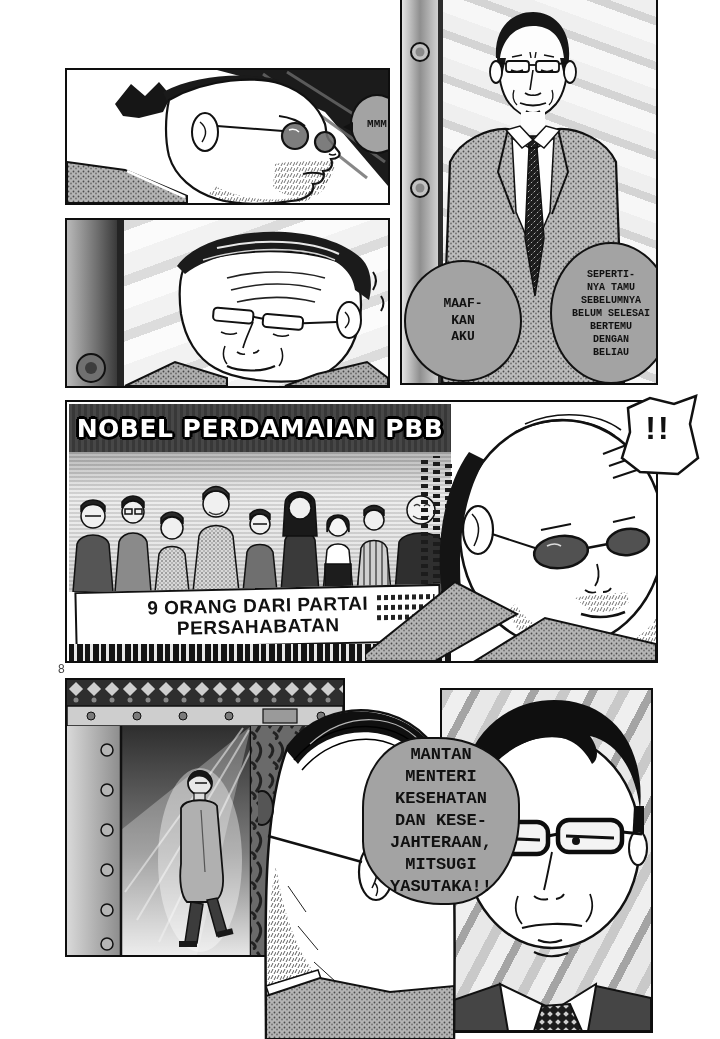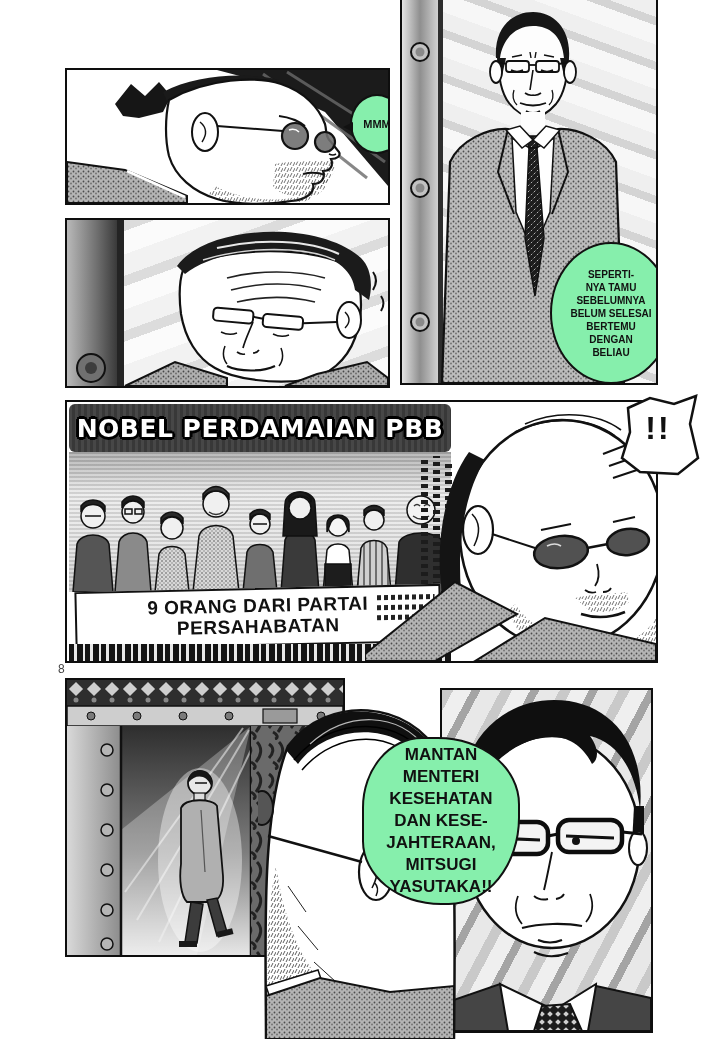--- a/index.html
+++ b/index.html
@@ -2,44 +2,44 @@
 <html><head>
 <meta charset="utf-8">
 <style>
   html,body{margin:0;padding:0;background:#fff;}
   .page{position:relative;width:720px;height:1039px;background:#fff;overflow:hidden;
         font-family:"Liberation Sans",sans-serif;color:#111;}
   .panel{position:absolute;box-sizing:border-box;border:2px solid #0e0e0e;background:#fff;overflow:hidden;}
   .noborder{border:none;background:transparent;overflow:visible;}
   svg{display:block;}
   .pre{white-space:pre-line;}
-  .bubble{position:absolute;box-sizing:border-box;background:#86efac;border:2px solid #111;
+  .bubble{position:absolute;box-sizing:border-box;background:#a3a3a3;border:2px solid #111;
           display:flex;align-items:center;justify-content:center;text-align:center;
-          font-weight:bold;z-index:6;}
+          font-weight:bold;z-index:6;font-family:Liberation Mono, monospace;}
   .bubble-text{font-weight:bold;letter-spacing:0;line-height:1.3;}
   
   #panel1{left:65px;top:68px;width:325px;height:137px;}
   #bubble-mmm{left:283px;top:24px;width:54px;height:60px;border-radius:50%;font-size:11px;}
   #bubble-mmm::before{content:"";position:absolute;left:-9px;top:26px;width:0;height:0;
       border-top:5px solid transparent;border-bottom:5px solid transparent;border-right:10px solid #111;}
   
   #panel2{left:400px;top:0;width:258px;height:385px;border-top:none;
       background:repeating-linear-gradient(200deg,#efefef 0 16px,#d4d4d4 16px 24px,#f7f7f7 24px 42px);}
   #bubble-maafkan{left:2px;top:260px;width:118px;height:122px;border-radius:50%;font-size:13px;}
   #bubble-sepertinya{left:148px;top:242px;width:122px;height:142px;border-radius:50%;font-size:10px;}
   
   #panel3{left:65px;top:218px;width:325px;height:170px;
       background:repeating-linear-gradient(160deg,#f2f2f2 0 20px,#dcdcdc 20px 30px,#fbfbfb 30px 52px);}
   
   #panel4{left:65px;top:400px;width:593px;height:263px;}
   #tv-headline{position:absolute;left:2px;top:2px;width:382px;height:48px;
       background:repeating-linear-gradient(90deg,#474747 0 3px,#383838 3px 6px);
       display:flex;align-items:center;justify-content:center;
       color:#fff;font-family:"DejaVu Sans",sans-serif;font-weight:bold;font-size:25px;letter-spacing:.5px;
-      text-shadow:-2px -2px 0 #000,2px -2px 0 #000,-2px 2px 0 #000,2px 2px 0 #000,0 3px 0 #000,0 -3px 0 #000,3px 0 0 #000,-3px 0 0 #000;border-radius:6px;}
+      text-shadow:-2px -2px 0 #000,2px -2px 0 #000,-2px 2px 0 #000,2px 2px 0 #000,0 3px 0 #000,0 -3px 0 #000,3px 0 0 #000,-3px 0 0 #000;}
   #tv-photo{position:absolute;left:2px;top:50px;width:382px;height:140px;
       background:repeating-linear-gradient(180deg,rgba(160,160,160,.35) 0 2px,rgba(240,240,240,.35) 2px 4px),
                  linear-gradient(180deg,#9a9a9a,#ececec 30%,#e2e2e2 70%,#bdbdbd);}
   .jp-col{position:absolute;width:7px;background:repeating-linear-gradient(0deg,#1c1c1c 0 4px,transparent 4px 8px);}
   #tv-banner{position:absolute;left:8px;top:186px;width:362px;height:54px;background:#fff;
       border:2px solid #111;transform:rotate(-1.3deg);display:flex;align-items:center;justify-content:center;
       text-align:center;font-weight:bold;font-size:19px;line-height:1.08;letter-spacing:.5px;}
   .banner-jp{position:absolute;right:4px;width:58px;height:5px;
       background:repeating-linear-gradient(90deg,#222 0 4px,transparent 4px 7px);}
   #tv-ticker{position:absolute;left:2px;top:242px;width:382px;height:17px;
@@ -173,20 +173,25 @@
         <polygon points="110,138 131,150 152,138 148,212 131,252 114,212" fill="#fff" stroke="#111" stroke-width="1.5"></polygon>
         <g>
           <polygon points="124,136 138,136 135,148 127,148" fill="url(#tieA)" stroke="#111" stroke-width="1.5"></polygon>
           <polygon points="127,148 135,148 142,238 133,296 123,238" fill="url(#tieA)" stroke="#111" stroke-width="1.5"></polygon>
         </g>
         <path d="M106,129 L96,172 L112,214 M156,129 L166,172 L150,214" stroke="#111" stroke-width="2" fill="none"></path>
         <polygon points="104,130 118,126 131,140 120,148" fill="#fff" stroke="#111" stroke-width="1.5"></polygon>
         <polygon points="158,130 144,126 131,140 142,148" fill="#fff" stroke="#111" stroke-width="1.5"></polygon>
       </g>
     </svg>
+    <div class="bubble pre" id="bubble-maafkan">
+      <span class="bubble-text pre">MAAF-
+KAN
+AKU</span>
+    </div>
     <div class="bubble pre" id="bubble-sepertinya">
       <span class="bubble-text pre">SEPERTI-
 NYA TAMU
 SEBELUMNYA
 BELUM SELESAI
 BERTEMU
 DENGAN
 BELIAU</span>
     </div>
   </div>

